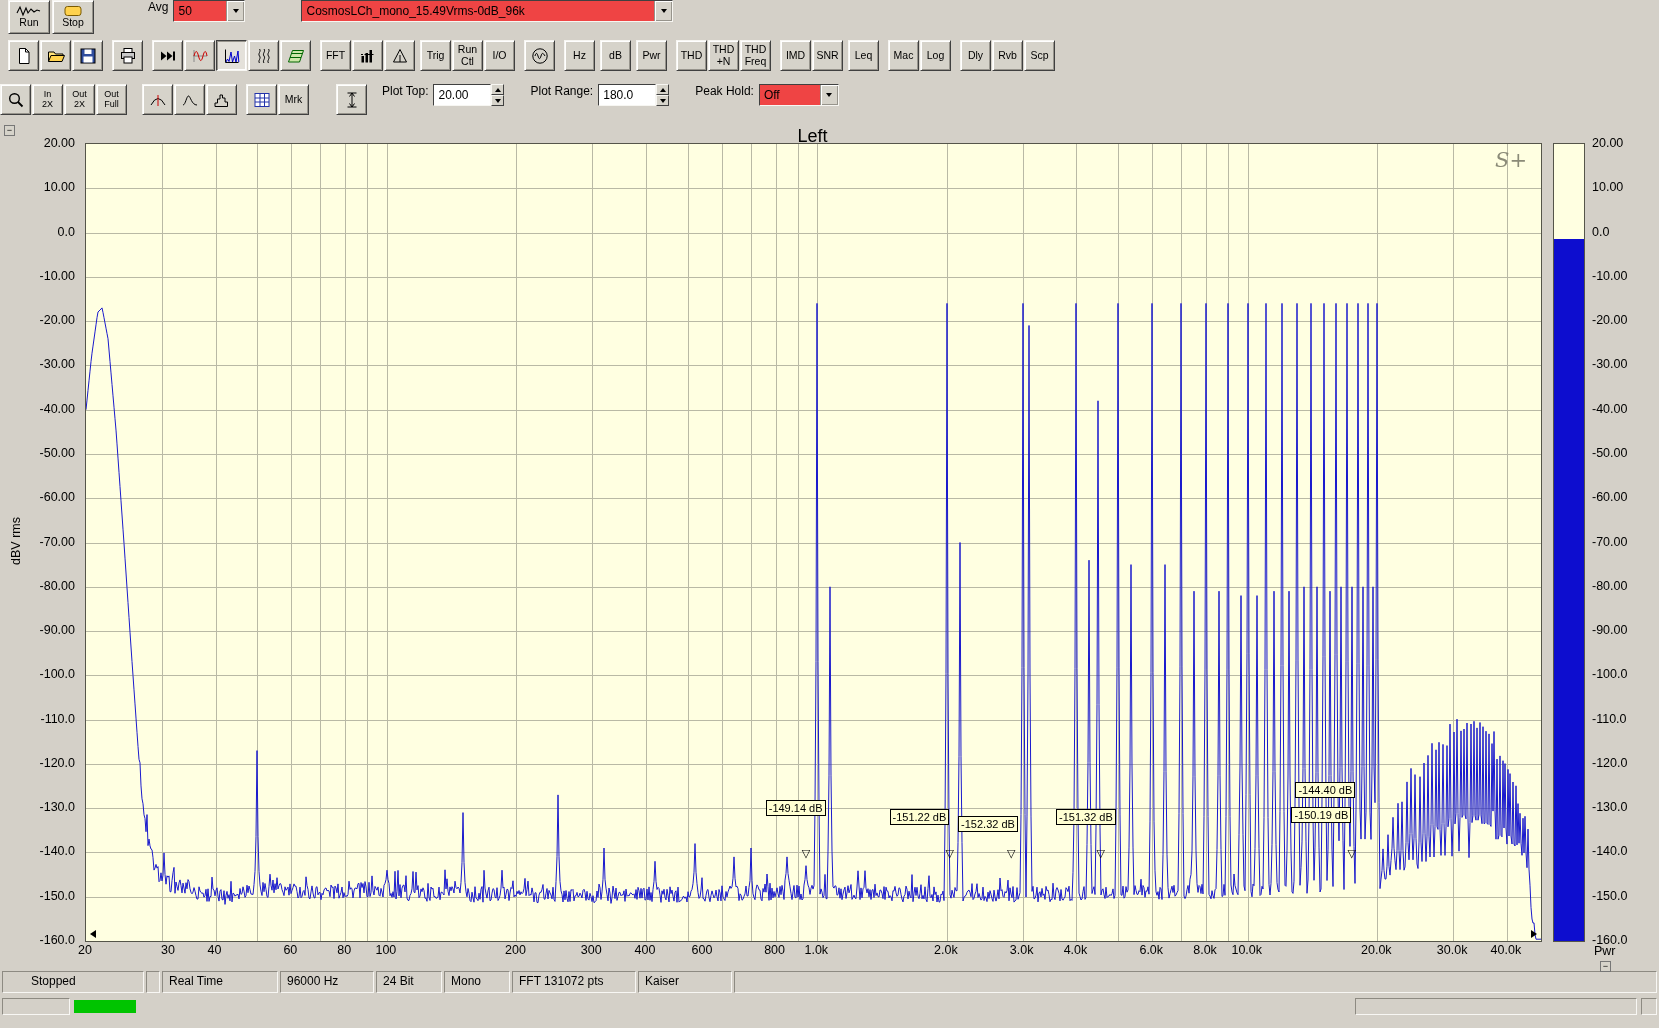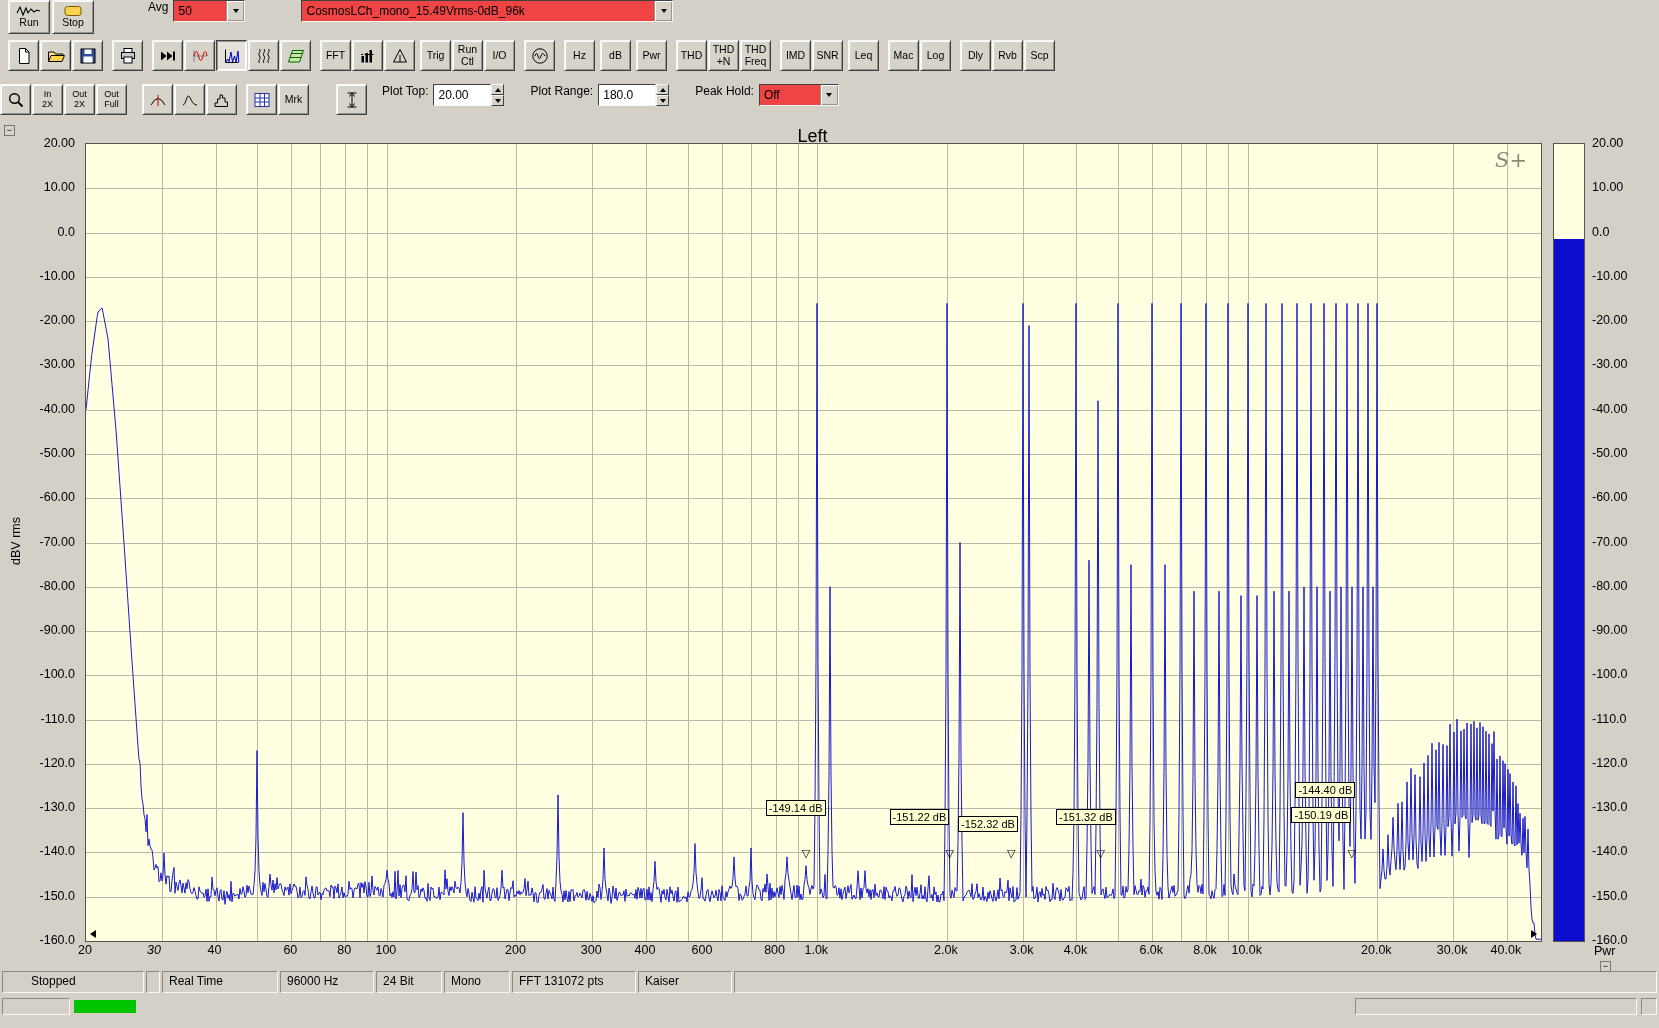--- a/index.html
+++ b/index.html
@@ -501,21 +501,21 @@
     <div class="sa" id="sa-left">
         <i class="tri-left"></i>
       </div>
     <div class="sa" id="sa-right">
         <i class="tri-right"></i>
       </div>
   </div>
 
   <div id="x-labels">
       <span style="left: 0px;">20</span>
-      <span style="left: 69px; font-style: italic;">30</span>
+      <span style="left: 83px;">30</span>
       <span style="left: 129.577px;">40</span>
       <span style="left: 205.375px;">60</span>
       <span style="left: 259.155px;">80</span>
       <span style="left: 300.869px;">100</span>
       <span style="left: 430.446px;">200</span>
       <span style="left: 506.244px;">300</span>
       <span style="left: 560.024px;">400</span>
       <span style="left: 617px;">600</span>
       <span style="left: 689.601px;">800</span>
       <span style="left: 731.316px;">1.0k</span>

